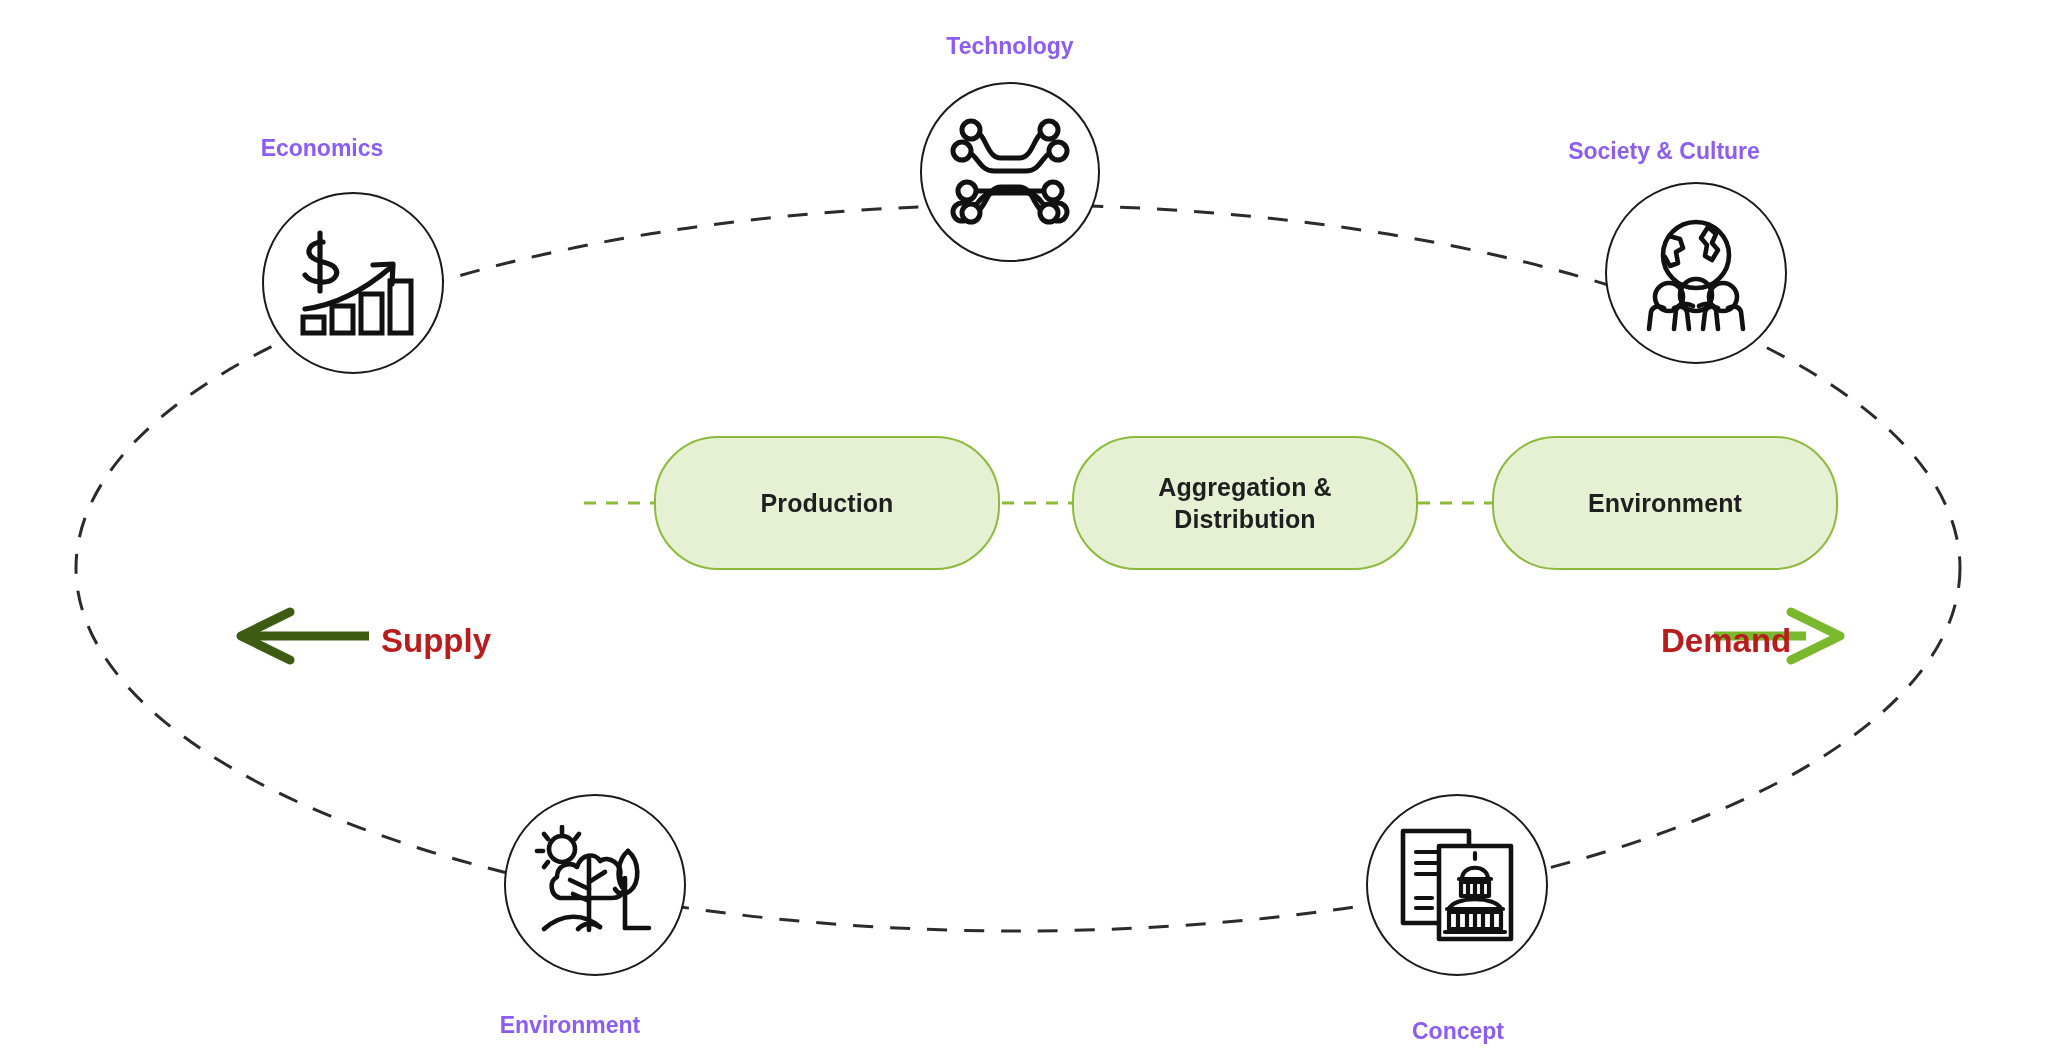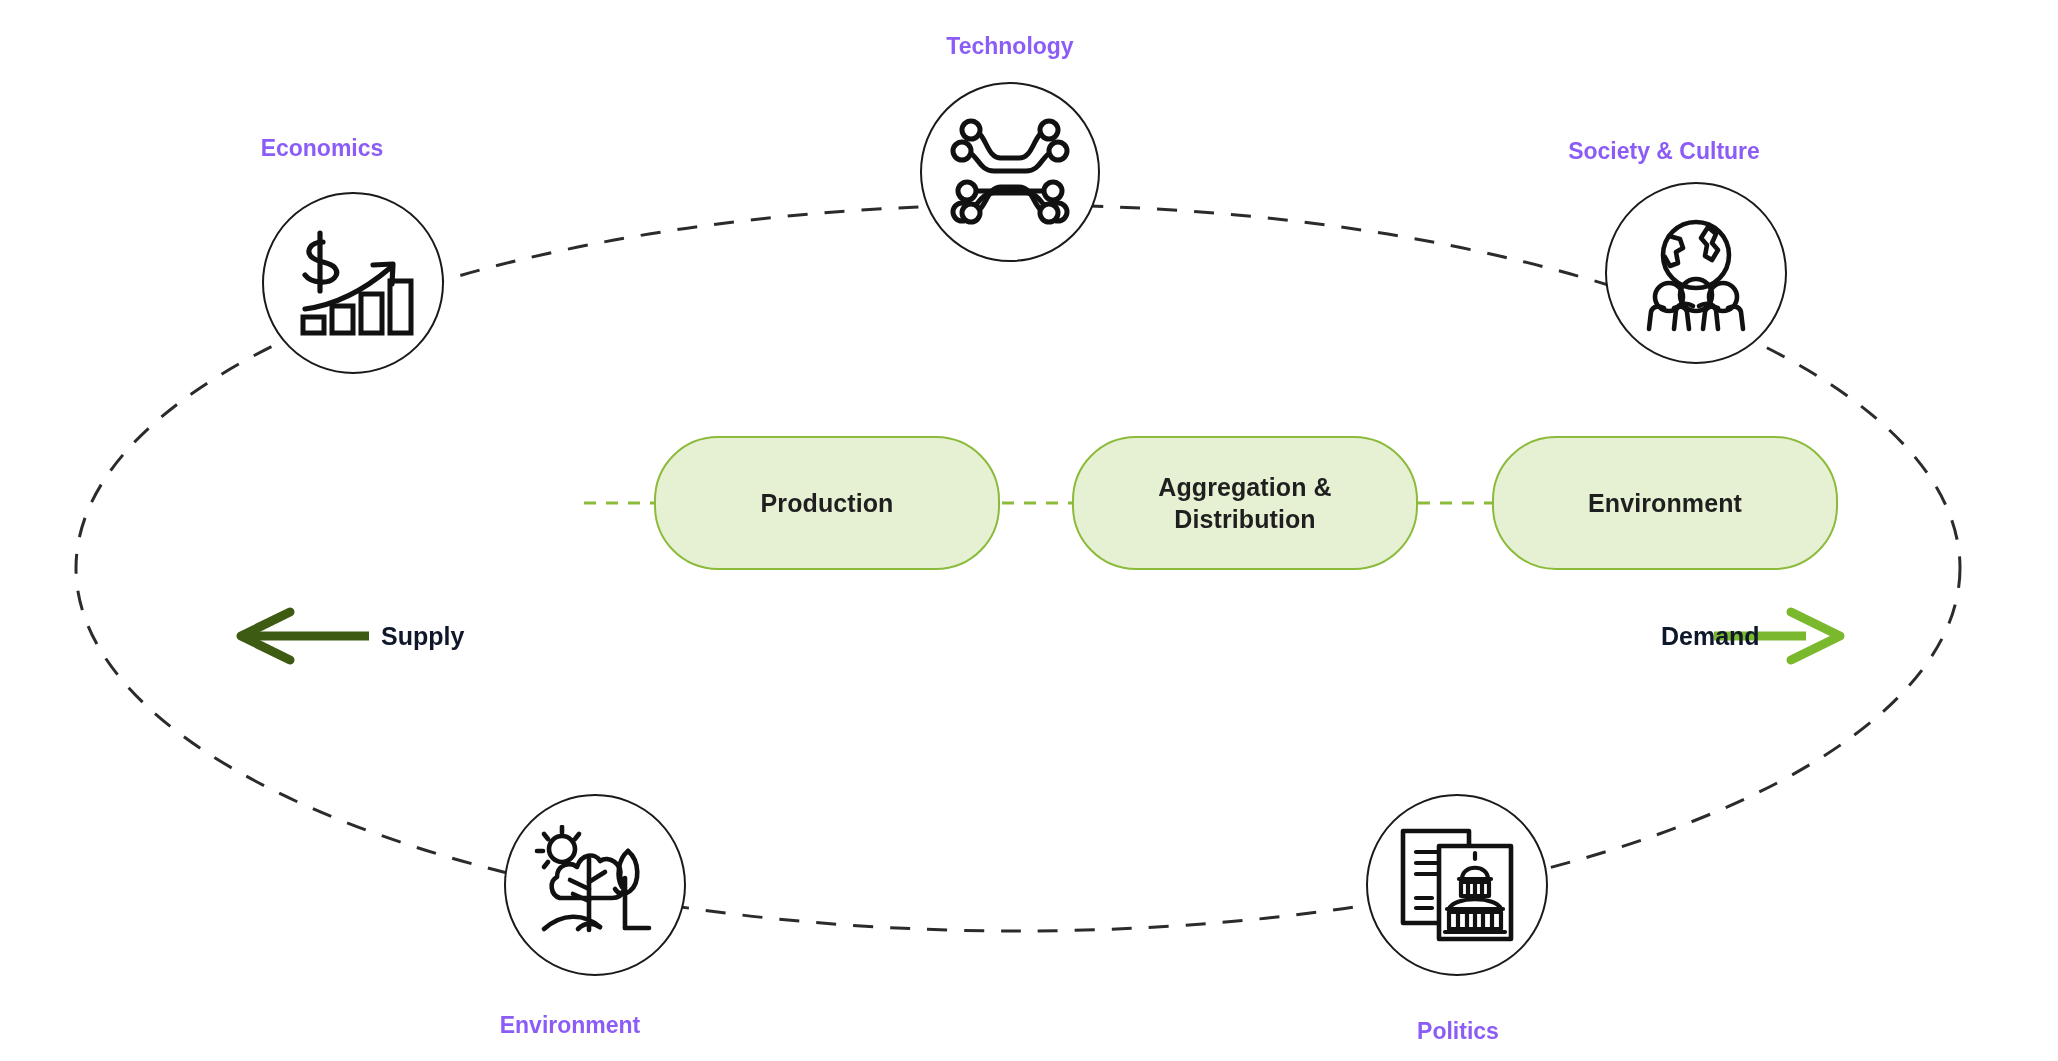--- a/index.html
+++ b/index.html
@@ -66,23 +66,23 @@
     font-size: 23px;
     font-weight: bold;
     color: #8b5cf6;
     text-align: center;
   }
 
   
   .axis-label {
     position: absolute;
     white-space: nowrap;
-    font-size: 25px;
+    font-size: 33px;
     font-weight: bold;
-    color: #0f172a;
+    color: #b91c1c;
   }
 </style>
 </head>
 <body>
 
 <div id="stage">
 
   <svg id="bg-svg" viewBox="0 0 2058 1061">
     <defs>
       <linearGradient id="sdGrad" x1="0" y1="0" x2="1" y2="0">
@@ -246,21 +246,21 @@
           <line x1="57" y1="57" x2="73" y2="47"></line>
 
           <path d="M12 104 C 30 88 52 88 68 102"></path>
           <path d="M46 104 C 52 98 60 97 68 102"></path>
         </g>
       </svg>
     </div>
   </div>
 
   <div class="node" style="left:0px; top:0px; width:2058px; height:1061px; pointer-events:none;">
-    <div class="caption" style="left:1368px; top:1018px; width:180px; pointer-events:auto;">Politics</div>
+    <div class="caption" style="left:1368px; top:1018px; width:180px; pointer-events:auto;">Concept</div>
     <div class="circle" style="left:1366px; top:794px; width:182px; height:182px; pointer-events:auto;">
       <svg width="118" height="118" viewBox="0 0 118 118">
         <g fill="#ffffff" stroke="#111111" stroke-width="4.6" stroke-linejoin="round" stroke-linecap="round">
 
           <rect x="5" y="5" width="66" height="92"></rect>
         </g>
         <g fill="none" stroke="#111111" stroke-width="4.2" stroke-linecap="round">
           <line x1="18" y1="26" x2="56" y2="26"></line>
           <line x1="18" y1="37" x2="56" y2="37"></line>
           <line x1="18" y1="48" x2="56" y2="48"></line>

